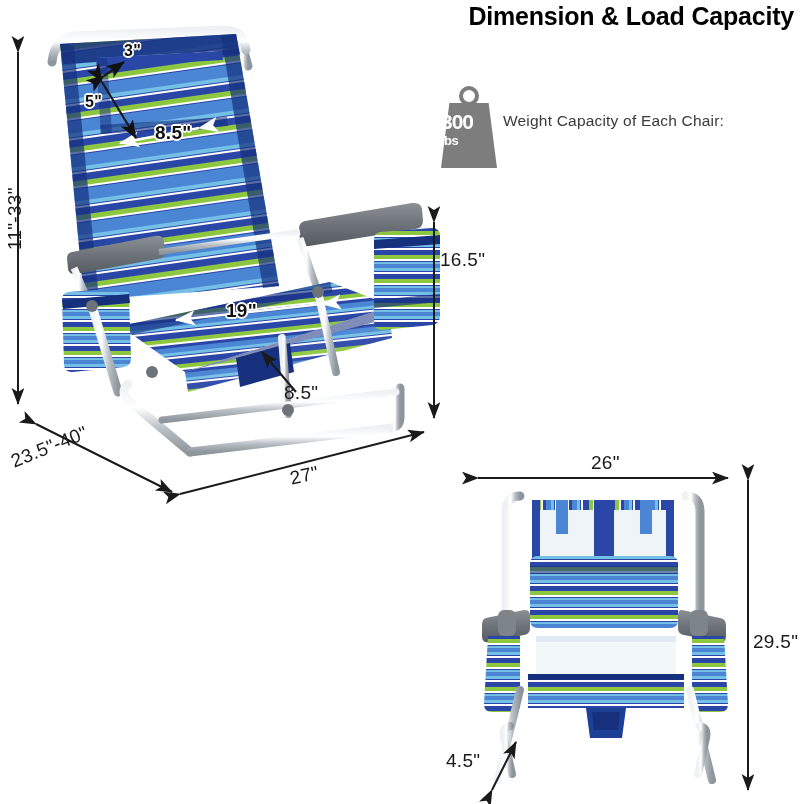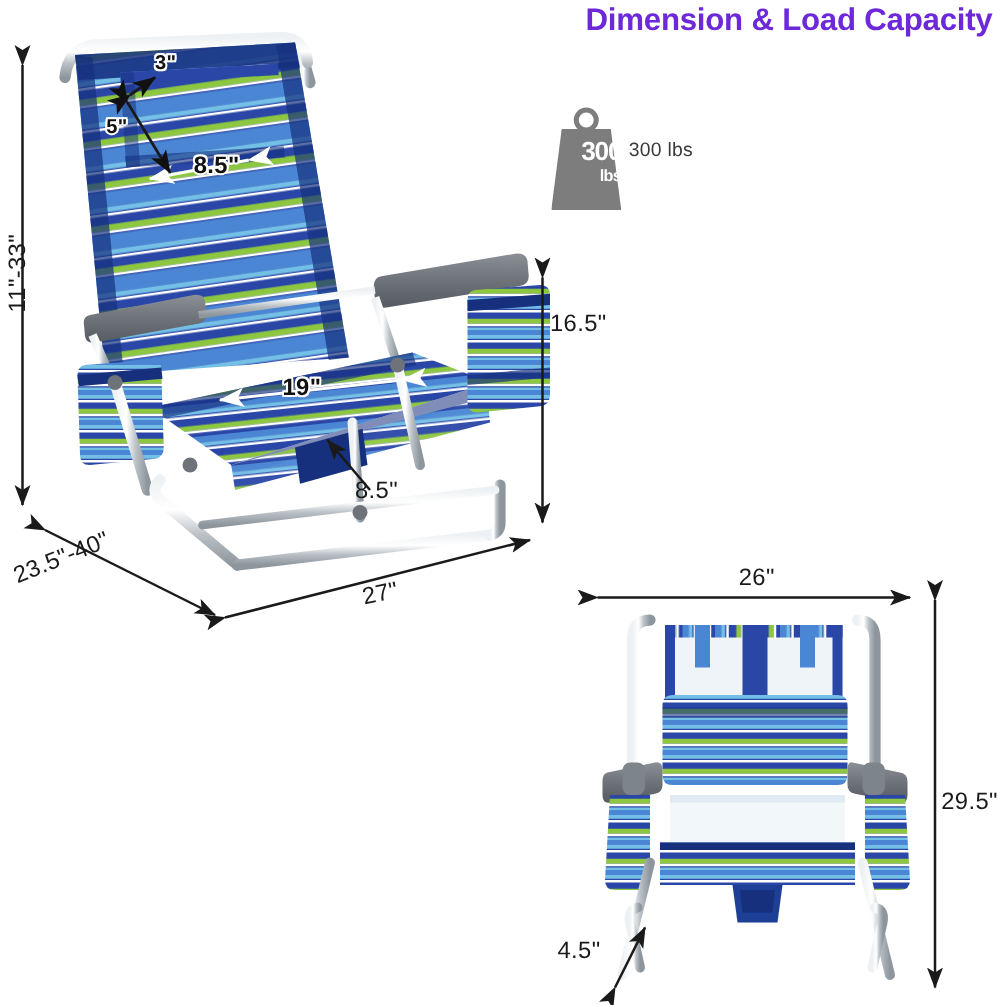--- a/index.html
+++ b/index.html
@@ -11,21 +11,21 @@
     overflow:hidden;
     position:relative;
   }
   #canvas{position:absolute;left:0;top:0;width:800px;height:804px;}
   .title{
     position:absolute;
     right:6px;top:2px;
     font-size:25px;
     font-weight:bold;
     letter-spacing:-0.2px;
-    color:#6d28d9;
+    color:#000000;
     white-space:nowrap;
   }
   .cap-text{
     position:absolute;
     left:503px;top:108px;
     width:290px;
     font-size:15.5px;
     color:#3a3a3a;
     line-height:25px;
     letter-spacing:0.2px;
@@ -55,39 +55,39 @@
     position:absolute;left:18px;top:0px;width:20px;height:20px;
     border:4px solid #7d7d7d;border-radius:50%;background:#fff;
     box-sizing:border-box;
   }
   .wicon .body{
     position:absolute;left:0px;top:17px;width:56px;height:65px;
     background:#7d7d7d;
     clip-path:polygon(15% 0%, 85% 0%, 100% 100%, 0% 100%);
   }
   .wicon .t1,.wicon .t2{
-    position:absolute;width:56px;text-align:right;color:#ffffff;
+    position:absolute;width:56px;text-align:left;color:#ffffff;
     font-weight:bold;font-family:"Liberation Sans",sans-serif;
   }
   .wicon .t1{top:24px;font-size:21px;letter-spacing:-1px;}
   .wicon .t2{top:47px;font-size:13px;letter-spacing:-0.5px;}
 </style>
 </head>
 <body>
 
 <div class="title">Dimension &amp; Load Capacity</div>
 
 <div class="wicon">
   <div class="ring"></div>
   <div class="body"></div>
   <div class="t1">300</div>
   <div class="t2">lbs</div>
 </div>
 <div class="cap-text">
-  <div>300 lbs</div>
+  <div>Weight Capacity of Each Chair:</div>
 </div>
 
 <svg id="canvas" viewBox="0 0 800 804" xmlns="http://www.w3.org/2000/svg">
   <defs>
 
     <pattern id="stripeBack" width="10" height="34" patternUnits="userSpaceOnUse" patternTransform="rotate(-8)">
       <rect width="10" height="34" fill="#2a47a8"></rect>
       <rect y="0" width="10" height="6" fill="#4a86d4"></rect>
       <rect y="6" width="10" height="4" fill="#74bfe6"></rect>
       <rect y="11" width="10" height="2" fill="#ffffff"></rect>

